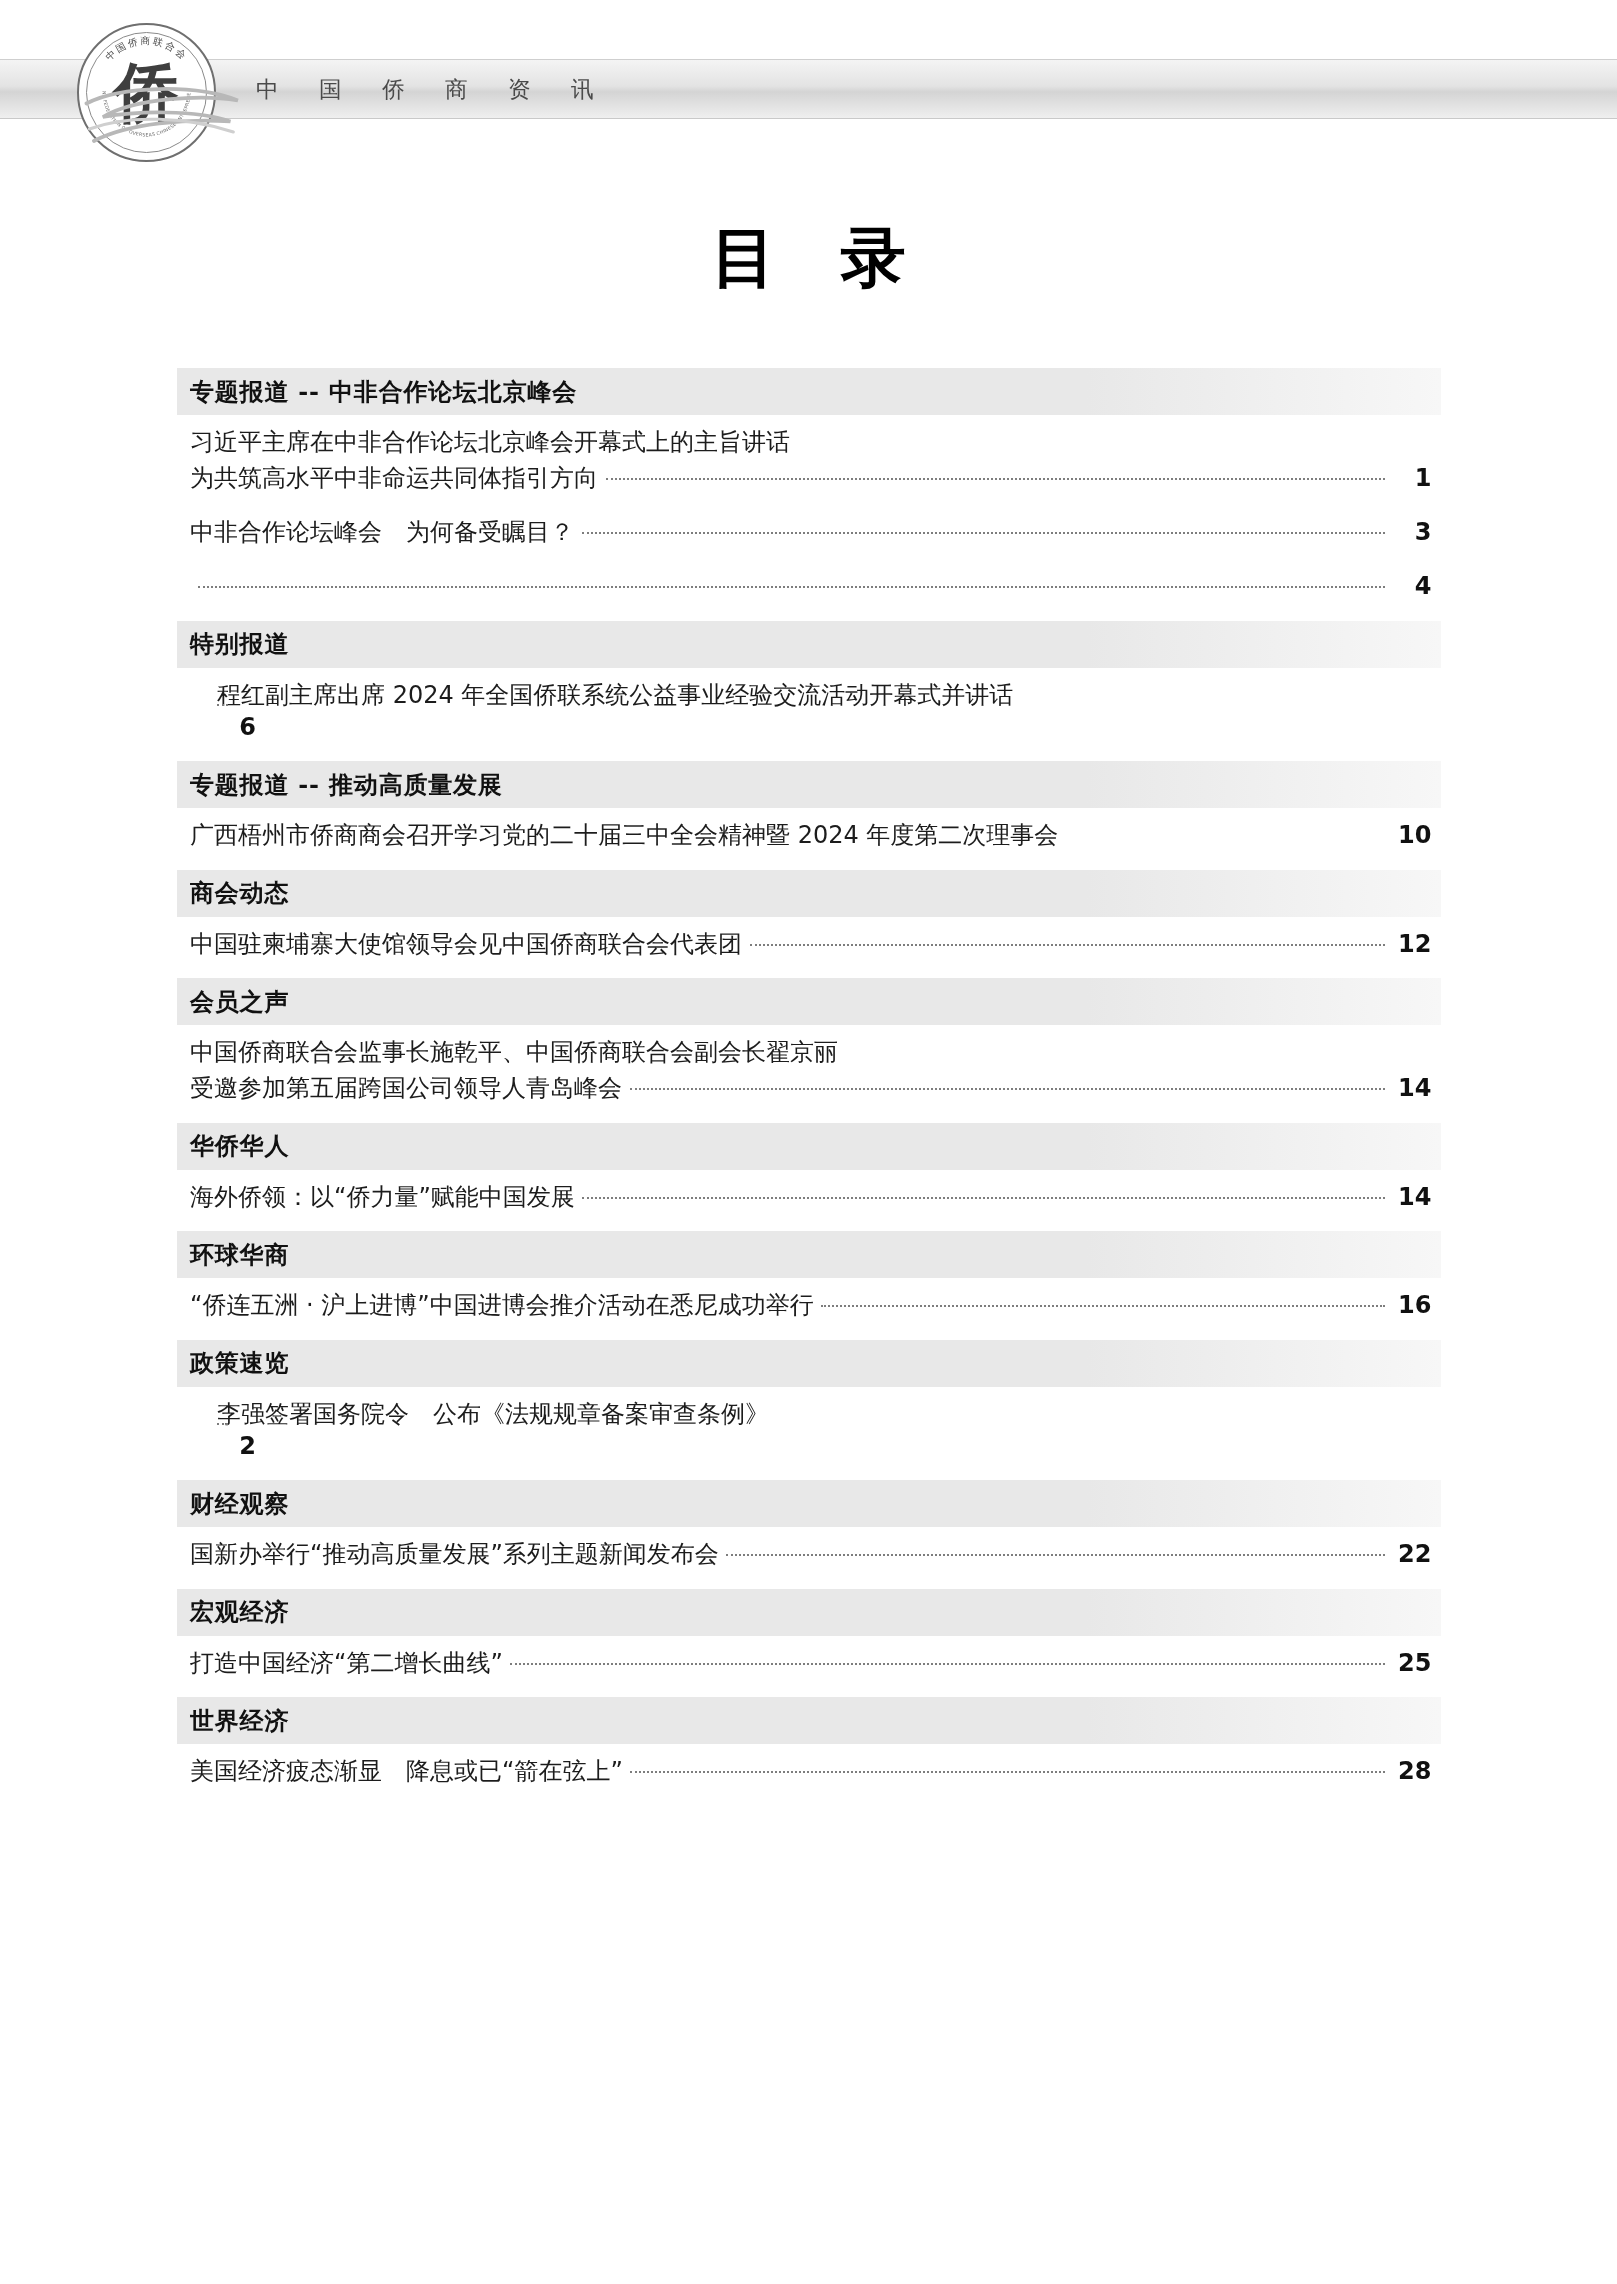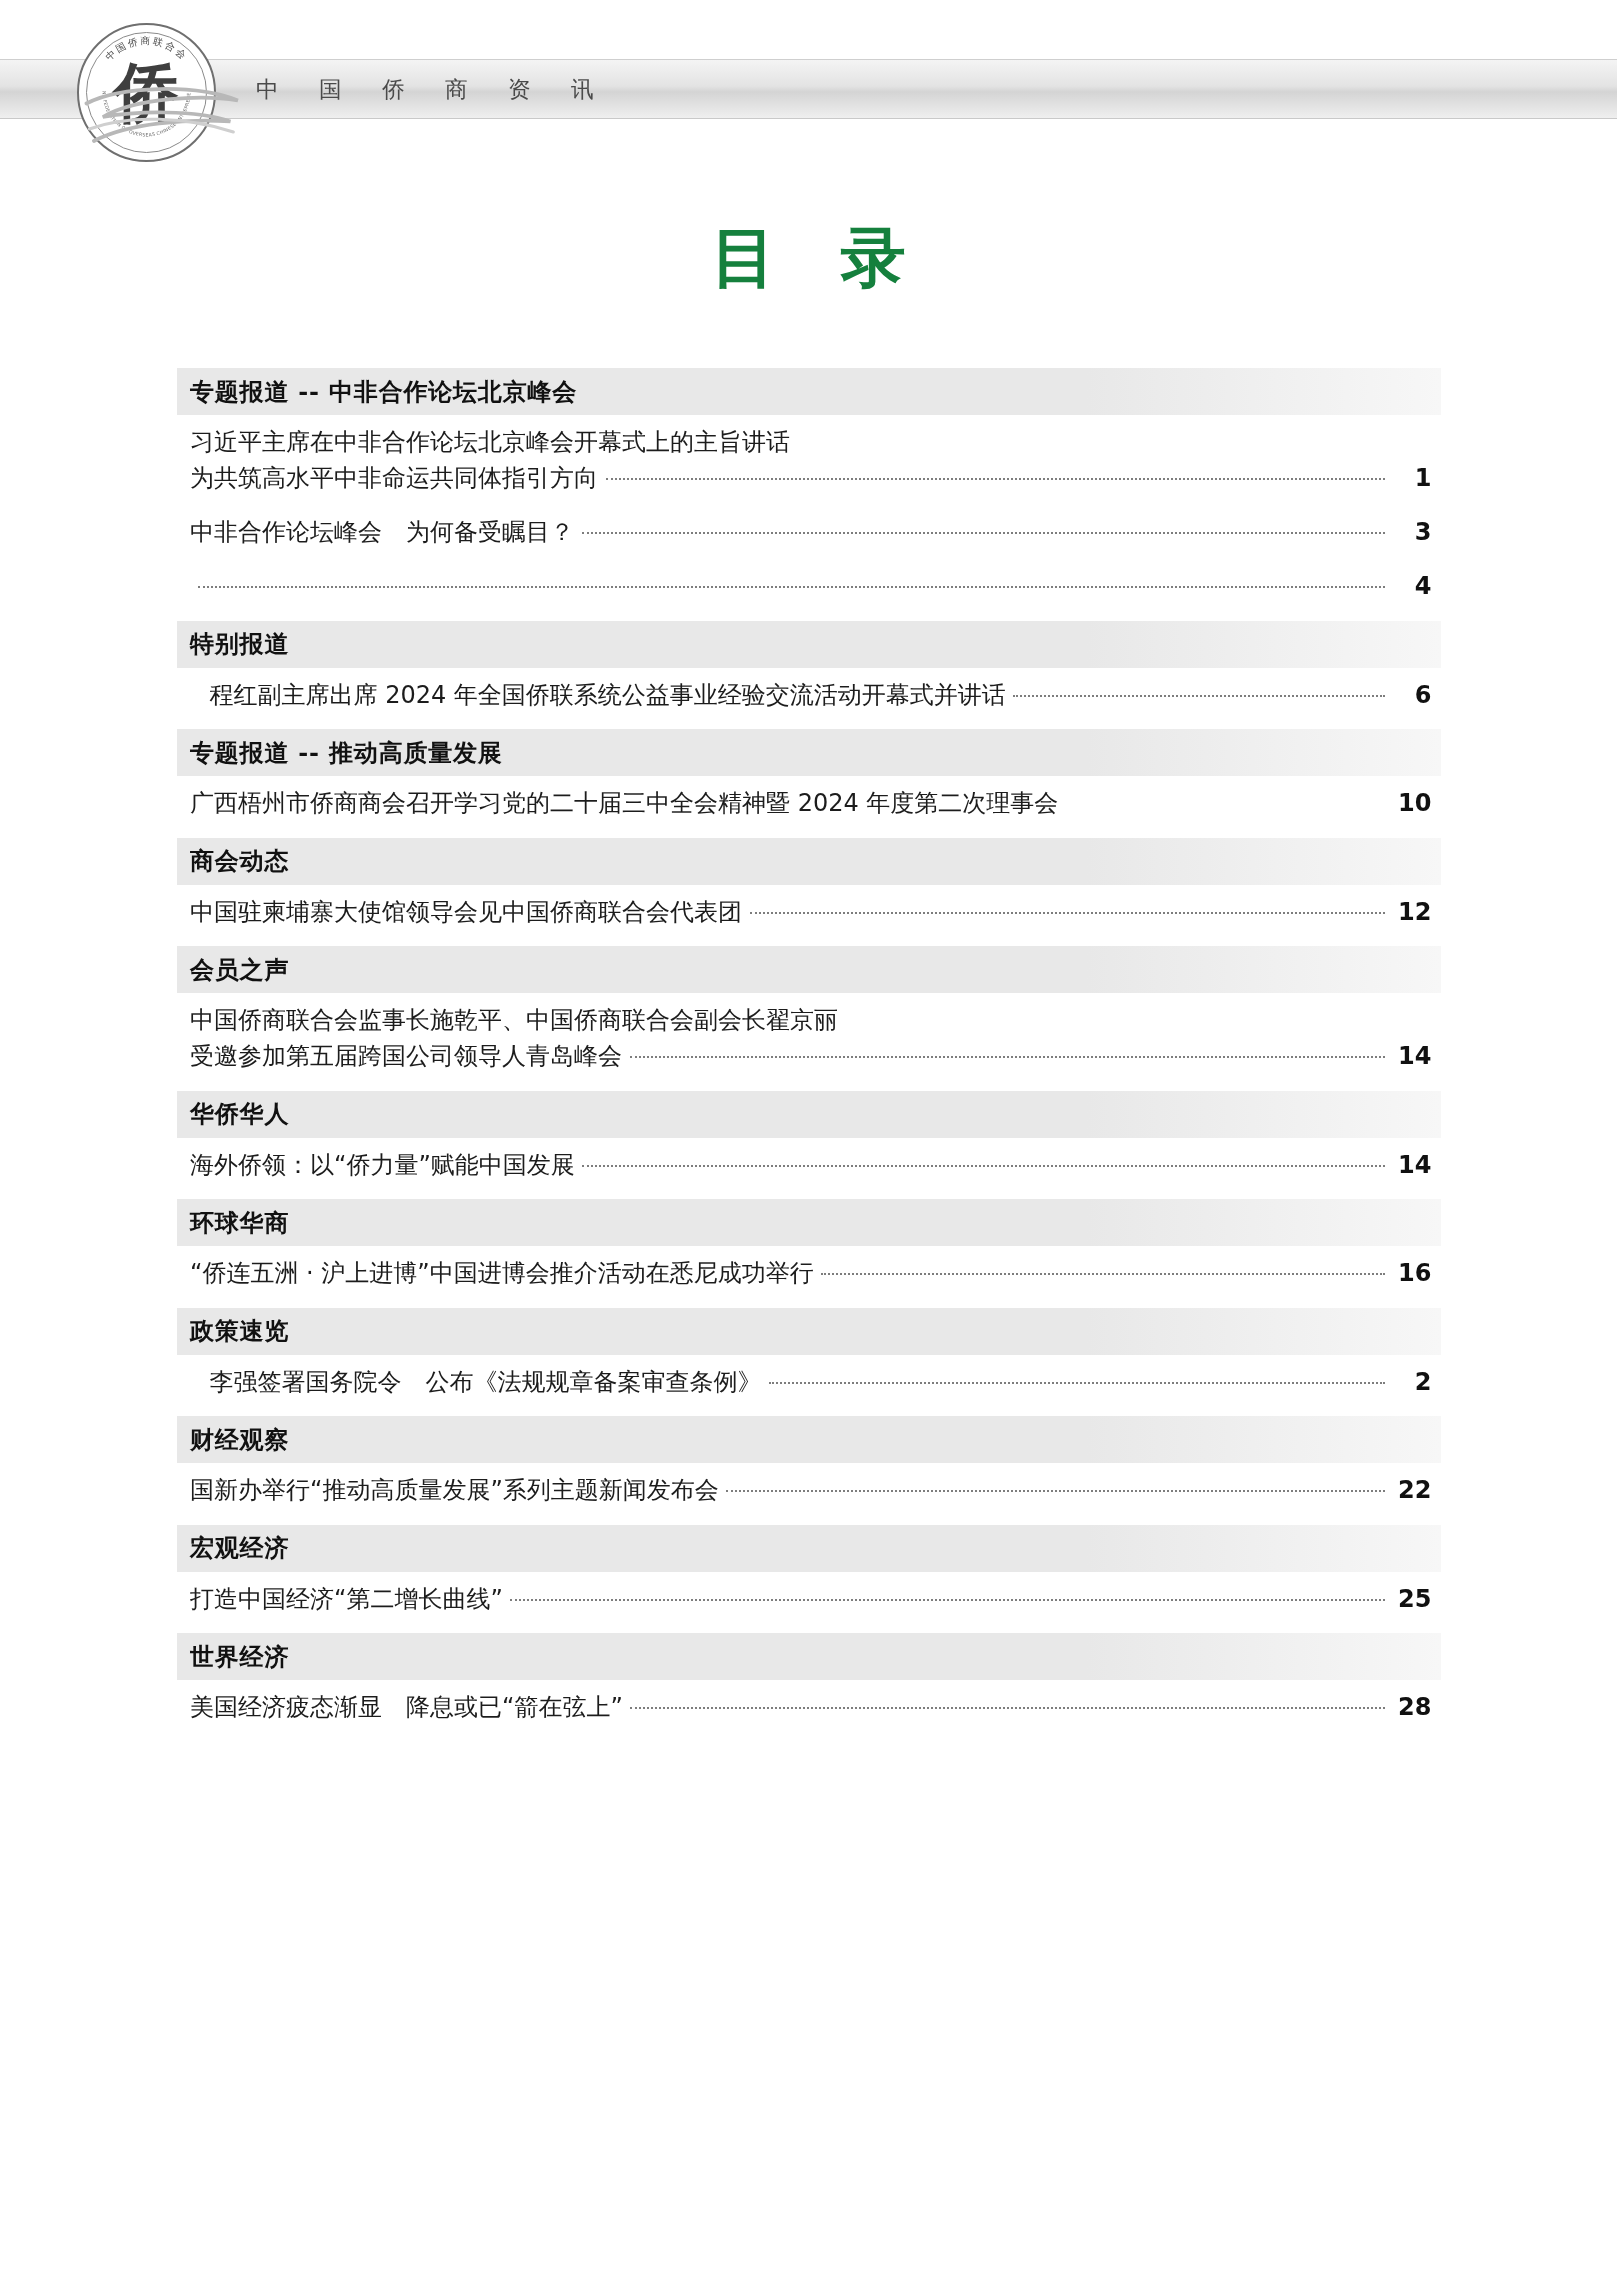--- a/index.html
+++ b/index.html
@@ -106,21 +106,21 @@
     pointer-events: none;
   }
 
   
   .doc-title {
     margin-top: 56px;
     text-align: center;
     font-size: 65px;
     font-weight: 700;
     letter-spacing: 21px;
-    color: #15803d;
+    color: #000000;
     font-family: "DejaVu Sans", "Liberation Sans", sans-serif;
     text-indent: 21px;
   }
 
   
   .toc {
     margin: 66px auto 0 auto;
     width: 1264px;
   }
   .section-head {
@@ -139,21 +139,21 @@
     letter-spacing: 0.8px;
   }
   .entry {
     display: flex;
     align-items: baseline;
     padding: 12px 9px 12px 13.5px;
     font-size: 24px;
     color: #1c1c1c;
     line-height: 1.25;
   }
-  .entry.indent { padding-left: 33px; }
+  .entry.indent { padding-left: 33px; flex-direction: column; }
   .entry-text {
     white-space: nowrap;
     font-family: "DejaVu Sans", "Liberation Sans", sans-serif;
   }
   .entry-dots {
     flex: 1 1 auto;
     margin: 0 7.5px;
     border-bottom: 2.3px dotted #7d7d7d;
     transform: translateY(-6px);
     min-width: 10.5px;

